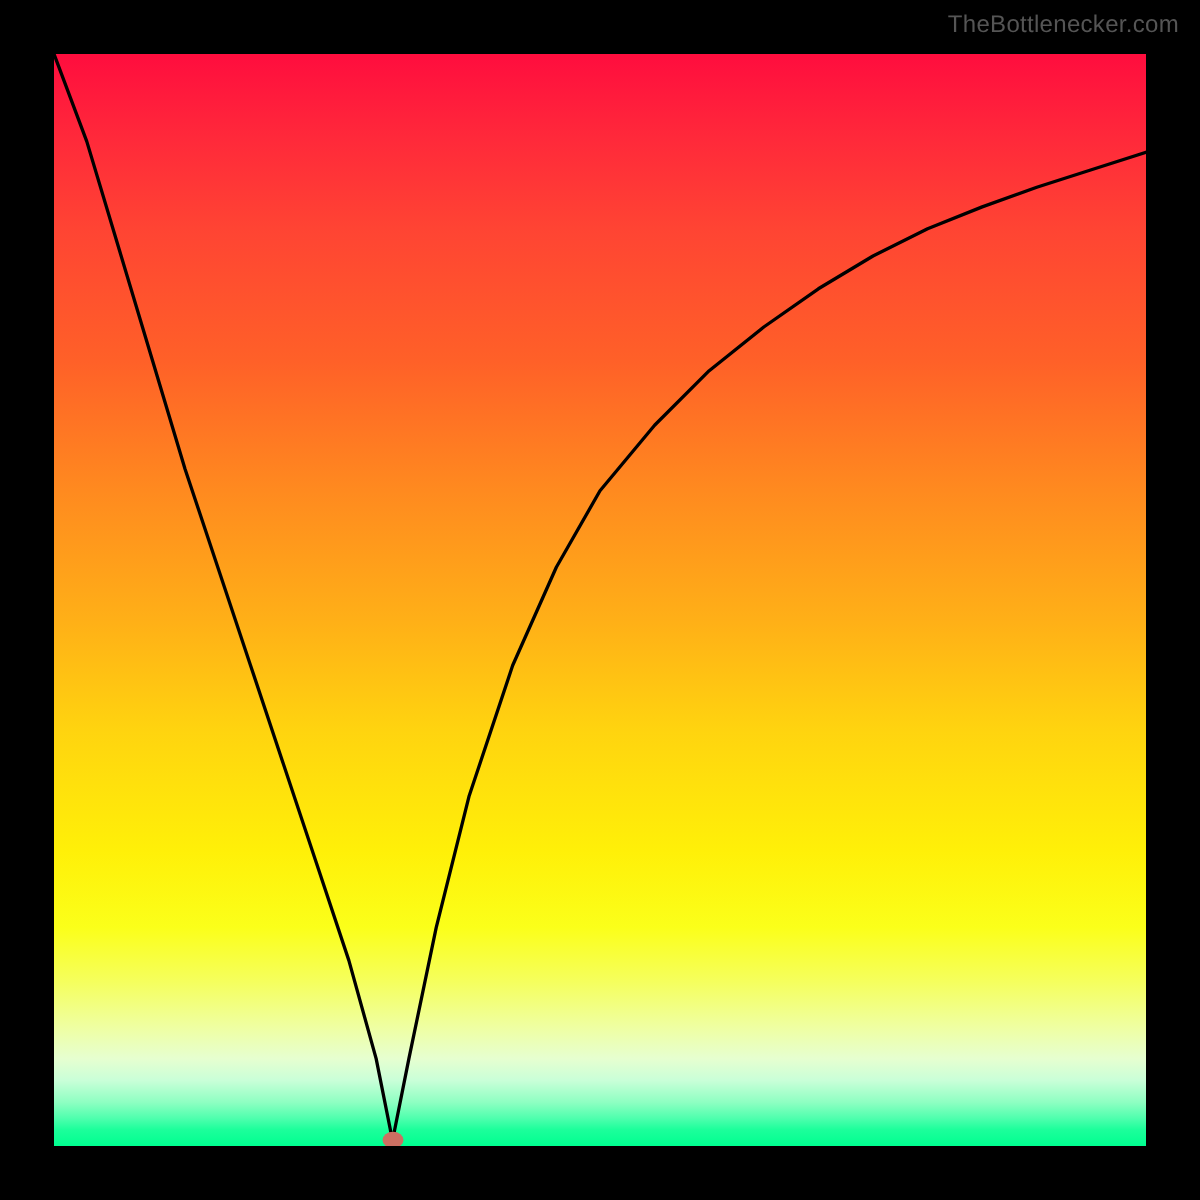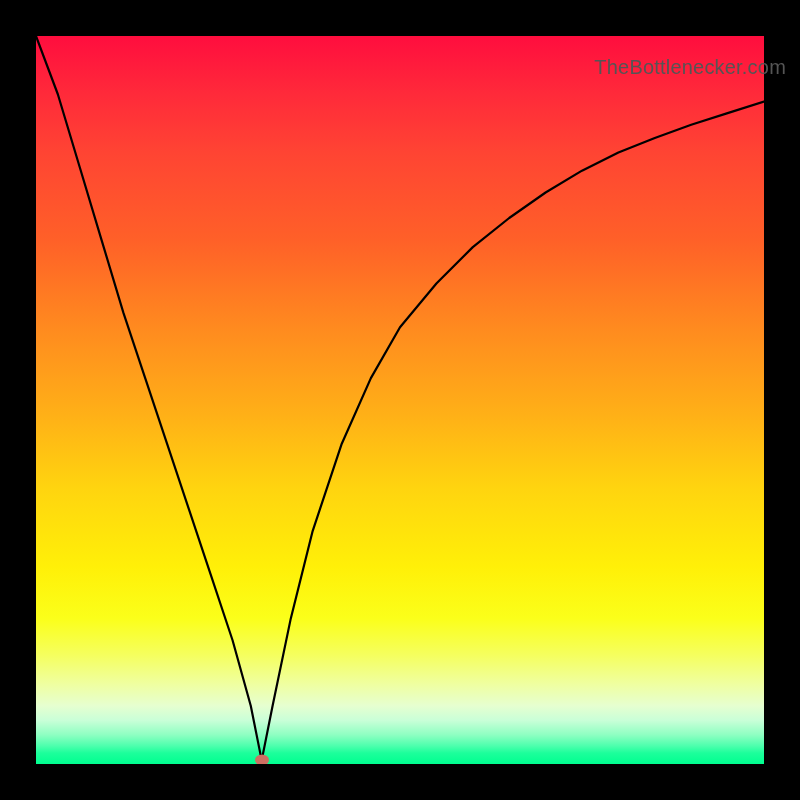--- a/index.html
+++ b/index.html
@@ -54,24 +54,23 @@
     position: absolute;
     inset: 0;
     width: 100%;
     height: 100%;
   }
   .watermark {
     position: absolute;
     top: 8px;
     right: 14px;
     color: #555;
-    font-size: 20px;
+    font-size: 16px;
     letter-spacing: 0.2px;
     user-select: none;
-    margin-top: 48px;
   }
   .min-marker {
     position: absolute;
     width: 14px;
     height: 11px;
     border-radius: 50%;
     background: #cc6f62;
     transform: translate(-50%, -50%);
   }
 </style>

